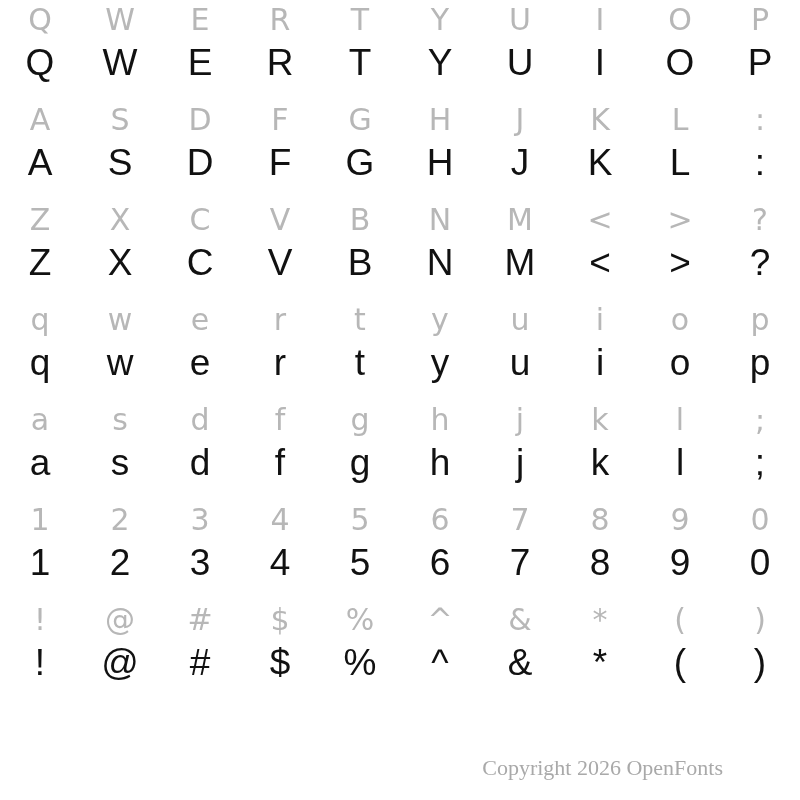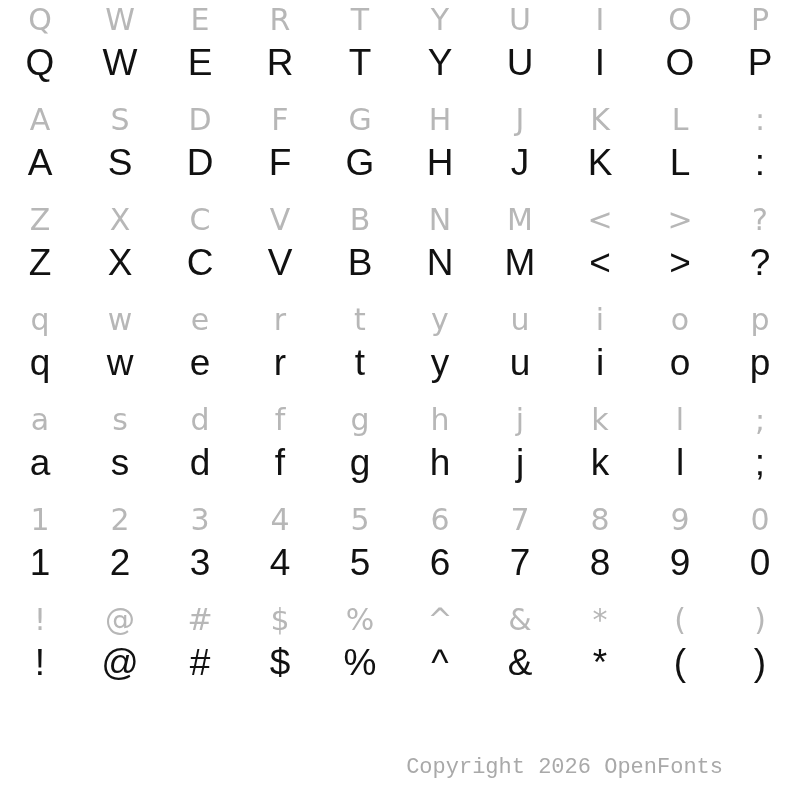--- a/index.html
+++ b/index.html
@@ -34,21 +34,21 @@
   .row.black {
     height: 46px; line-height: 46px;
     font-family: "Liberation Sans", sans-serif;
     font-size: 37px;
     color: var(--glyph-black);
   }
   .footer-copyright {
     position: absolute;
     top: 756px;
     right: 77px;
-    font-family: Liberation Mono, monospace;
+    font-family: Liberation Serif, serif;
     font-size: 22px;
     line-height: 24px;
     color: var(--copyright-gray);
     white-space: pre;
   }
 </style>
 </head>
 <body>
 
 <div class="board" id="board">

